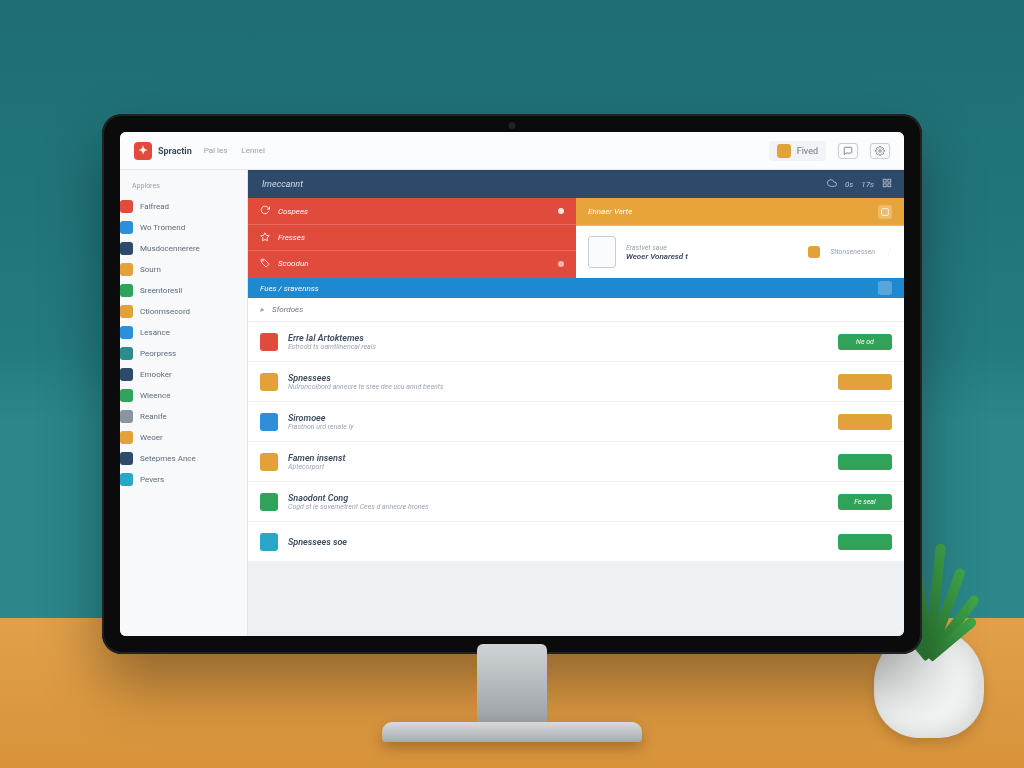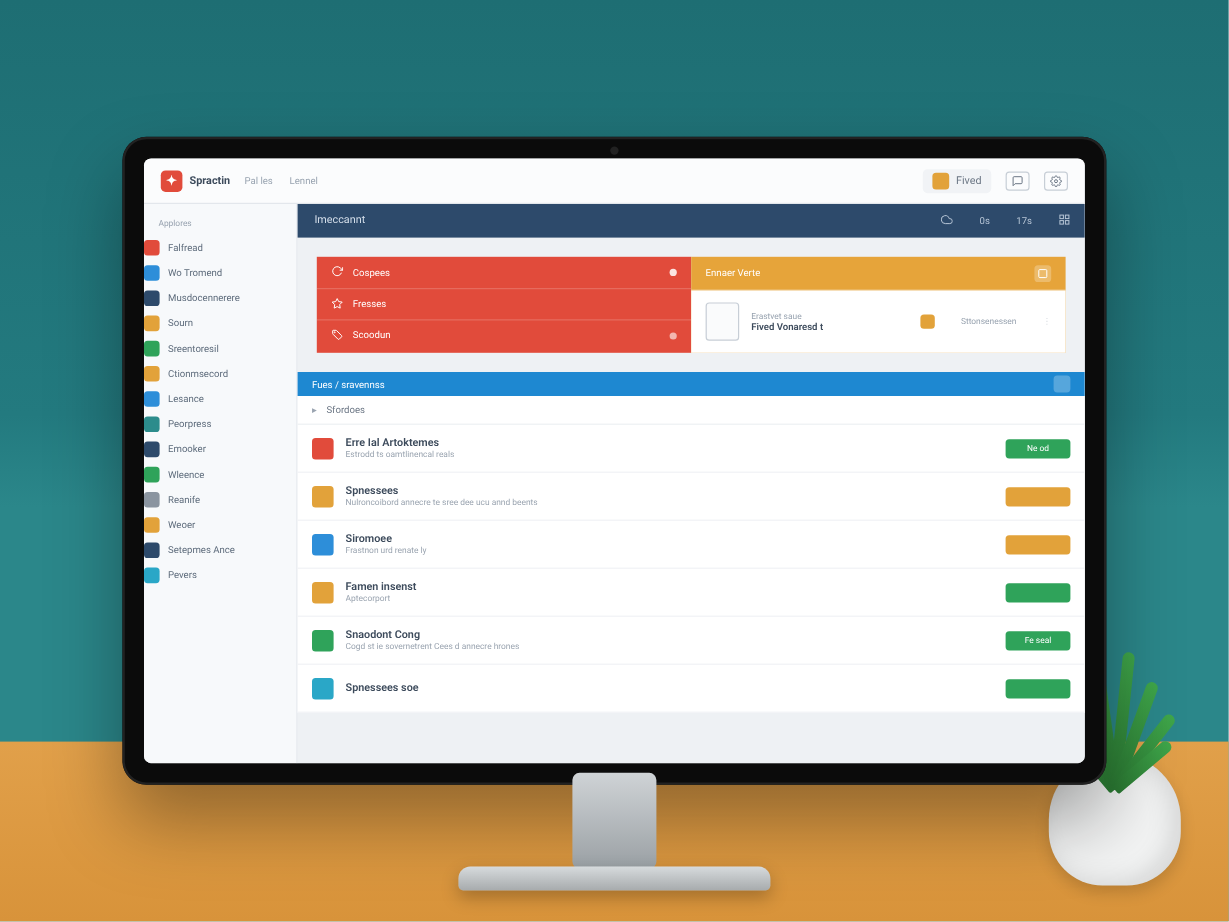--- a/index.html
+++ b/index.html
@@ -84,39 +84,39 @@
   
   .body{flex:1;display:flex;min-height:0;}
   .sidebar{width:128px;background:#f7f9fb;border-right:1px solid #e3e7ec;padding:8px 0;overflow:hidden;}
   .side-section{font-size:7px;color:#97a2af;padding:4px 12px 6px;text-transform:none;}
   .side-item{display:flex;align-items:center;gap:7px;padding:4px 0;font-size:8px;color:#5d6b7b;white-space:nowrap;cursor:pointer;}
   .side-ico{width:13px;height:13px;border-radius:3px;display:flex;align-items:center;justify-content:center;color:#fff;font-size:8px;flex:0 0 13px;}
   .c-red{background:#e14b3b;} .c-blue{background:#2d8ed9;} .c-nav{background:#2d4a6b;}
   .c-gold{background:#e2a23a;} .c-green{background:#2fa35a;} .c-teal{background:#2c8c8c;}
   .c-gray{background:#8a94a0;} .c-cyan{background:#2aa7c7;}
 
-  .main{flex:1;display:flex;flex-direction:column;min-width:0;background:#eef1f4;padding:0 0 0 0;}
+  .main{flex:1;display:flex;flex-direction:column;min-width:0;background:#eef1f4;padding:0 0 0 0;font-style:italic;}
 
   .ribbon{height:28px;background:#2d4a6b;color:#d4deea;display:flex;align-items:center;justify-content:space-between;padding:0 12px 0 14px;font-size:9px;}
-  .ribbon-right{display:flex;gap:22px;align-items:center;font-size:8px;color:#c6d3e2;}
+  .ribbon-right{display:flex;gap:8px;align-items:center;font-size:8px;color:#c6d3e2;}
   .ribbon-right span{opacity:.9;}
 
-  .cards{display:flex;gap:0;margin:16px;}
+  .cards{display:flex;gap:0;margin:0;}
   .card-red{flex:1;background:#e14b3b;color:#fff;}
   .card-yellow{flex:1;background:#e6a43a;color:#fff;position:relative;}
   .card-red .row, .card-yellow .hdr{display:flex;align-items:center;gap:8px;height:26px;padding:0 12px;font-size:8px;}
   .card-red .row + .row{border-top:1px solid rgba(255,255,255,.18);}
   .card-red .badge{width:6px;height:6px;border-radius:50%;background:rgba(255,255,255,.85);margin-left:auto;}
   .card-yellow .hdr{height:28px;border-bottom:1px solid rgba(255,255,255,.25);}
   .card-yellow .hdr .mini-ico{margin-left:auto;width:14px;height:14px;border-radius:3px;background:rgba(255,255,255,.25);display:flex;align-items:center;justify-content:center;}
   .card-yellow .body-area{background:#fff;color:#4c5866;height:52px;padding:16px 12px;display:flex;align-items:center;gap:10px;}
   .doc-thumb{width:28px;height:32px;border:1px solid #c7ced6;border-radius:3px;background:#fafbfc;}
   .body-area .txt .t1{font-size:8px;color:#3d4b5c;font-weight:600;}
   .body-area .txt .t2{font-size:7px;color:#97a2af;}
-  .body-area .right-meta{margin-left:auto;display:flex;align-items:center;gap:22px;font-size:7px;color:#97a2af;}
+  .body-area .right-meta{margin-left:auto;display:flex;align-items:center;gap:10px;font-size:7px;color:#97a2af;}
   .right-meta .chip{width:12px;height:12px;border-radius:3px;background:#e2a23a;}
 
   .list-header{height:20px;background:#1e88d1;color:#fff;display:flex;align-items:center;justify-content:space-between;padding:0 12px;font-size:8px;}
   .list-header .hico{width:14px;height:14px;border-radius:3px;background:rgba(255,255,255,.25);}
 
   .list{background:#fff;}
   .filter-row{display:flex;align-items:center;gap:8px;height:24px;padding:0 12px;border-bottom:1px solid #edf0f3;font-size:8px;color:#6b7684;}
   .filter-row .chev{color:#9aa4b0;}
 
   .item{display:flex;align-items:center;gap:10px;height:40px;padding:0 12px;border-bottom:1px solid #f0f2f5;}
@@ -292,21 +292,21 @@
                 <span class="mini-ico ic">
                     <svg viewBox="0 0 24 24" fill="none" stroke="currentColor" stroke-width="2">
                       <rect x="4" y="4" width="16" height="16" rx="2"></rect>
                     </svg>
                   </span>
               </div>
               <div class="body-area">
                 <div class="doc-thumb"></div>
                 <div class="txt">
                   <div class="t2">Erastvet saue</div>
-                  <div class="t1">Fived Vonaresd t</div>
+                  <div class="t1">Weoer Vonaresd t</div>
                 </div>
                 <div class="right-meta">
                   <span class="chip"></span>
                   <span>Sttonsenessen</span>
                   <span style="opacity:.4">⋮</span>
                 </div>
               </div>
             </div>
           </div>
 

